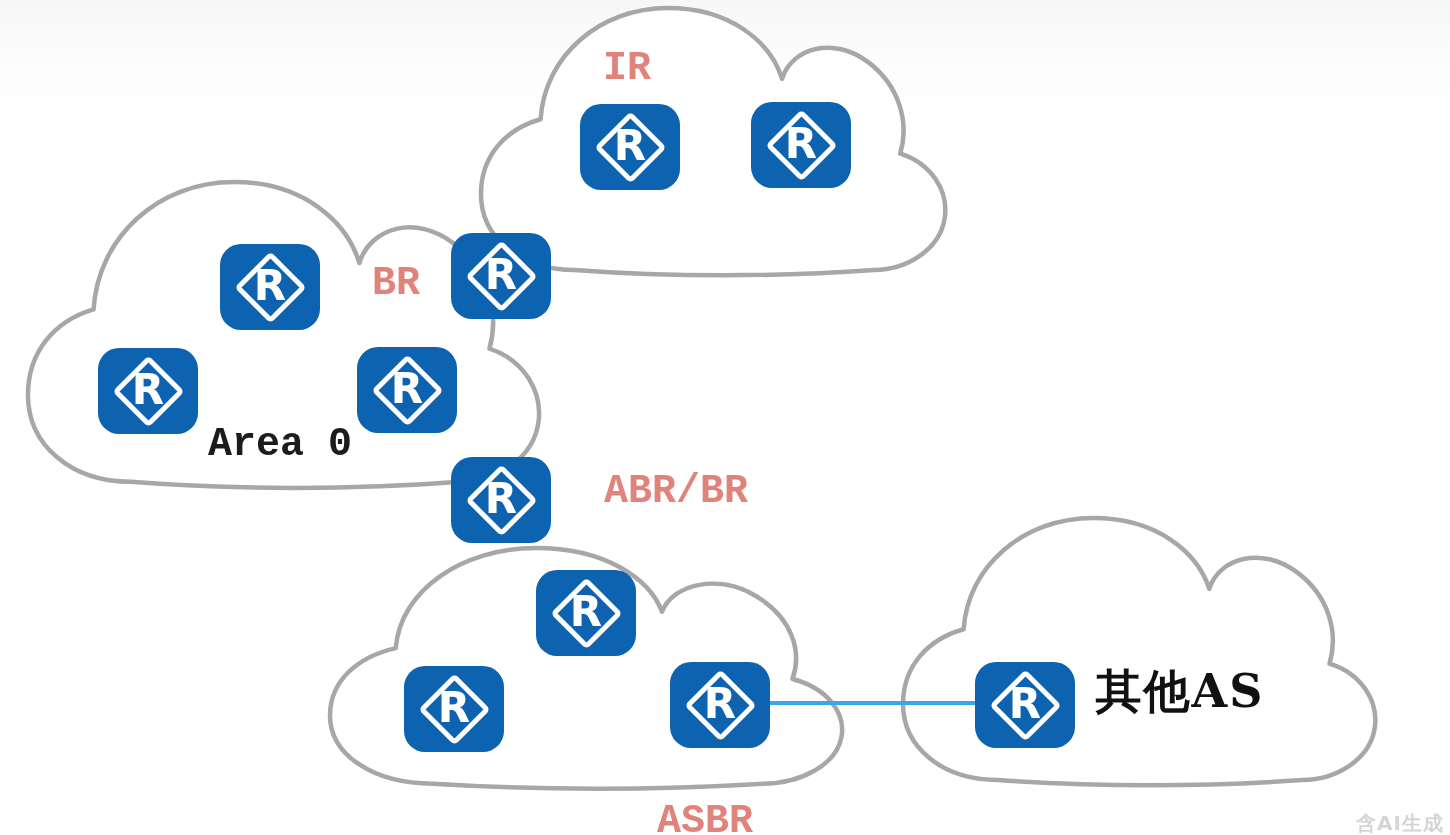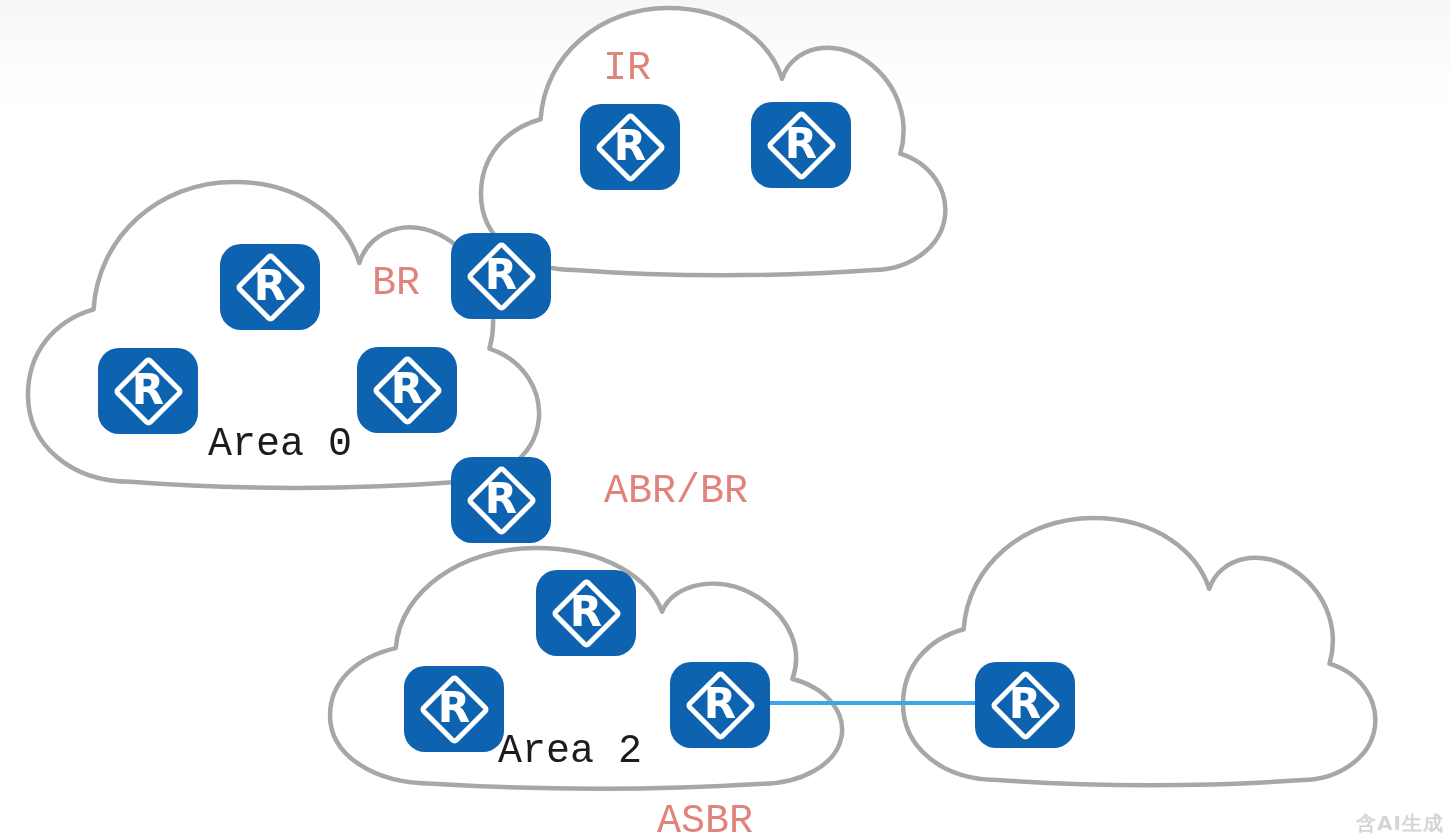--- a/index.html
+++ b/index.html
@@ -45,21 +45,21 @@
     font-family:"DejaVu Sans",sans-serif;
     font-weight:700;
     font-size:42px;line-height:1;
     letter-spacing:0;
     transform:translateY(-1px);
   }
   
   .lbl{
     position:absolute;transform:translate(-50%,-50%);
     font-family:"Liberation Mono",monospace;
-    font-weight:400;white-space:nowrap;
+    font-weight:700;white-space:nowrap;
   }
   .lbl.black{color:#1c1c1c;font-size:40px;}
   .lbl.red{color:#e0837b;font-size:40px;}
   .lbl.cjk{
     font-family:"DejaVu Serif","Liberation Serif",serif;
     color:#111111;font-size:46px;font-weight:700;letter-spacing:2px;
   }
   .watermark{
     position:absolute;right:6px;top:810px;
     font-family:"DejaVu Sans",sans-serif;
@@ -150,17 +150,17 @@
     <span class="diamond"></span>
     <span class="glyph">R</span>
   </div>
 
   <div class="lbl red" style="left:627px;top:68px">IR</div>
   <div class="lbl red" style="left:396px;top:283px">BR</div>
   <div class="lbl red" style="left:676px;top:491px">ABR/BR</div>
   <div class="lbl red" style="left:705px;top:821px">ASBR</div>
 
   <div class="lbl black" style="left:280px;top:444px">Area 0</div>
-  <div class="lbl black" style="left:570px;top:751px">Area 2</div>
+  <div class="lbl cjk" style="left:1180px;top:692px">其他AS</div>
 
   <div class="watermark">含AI生成</div>
 
 </div>
 
 </body></html>

